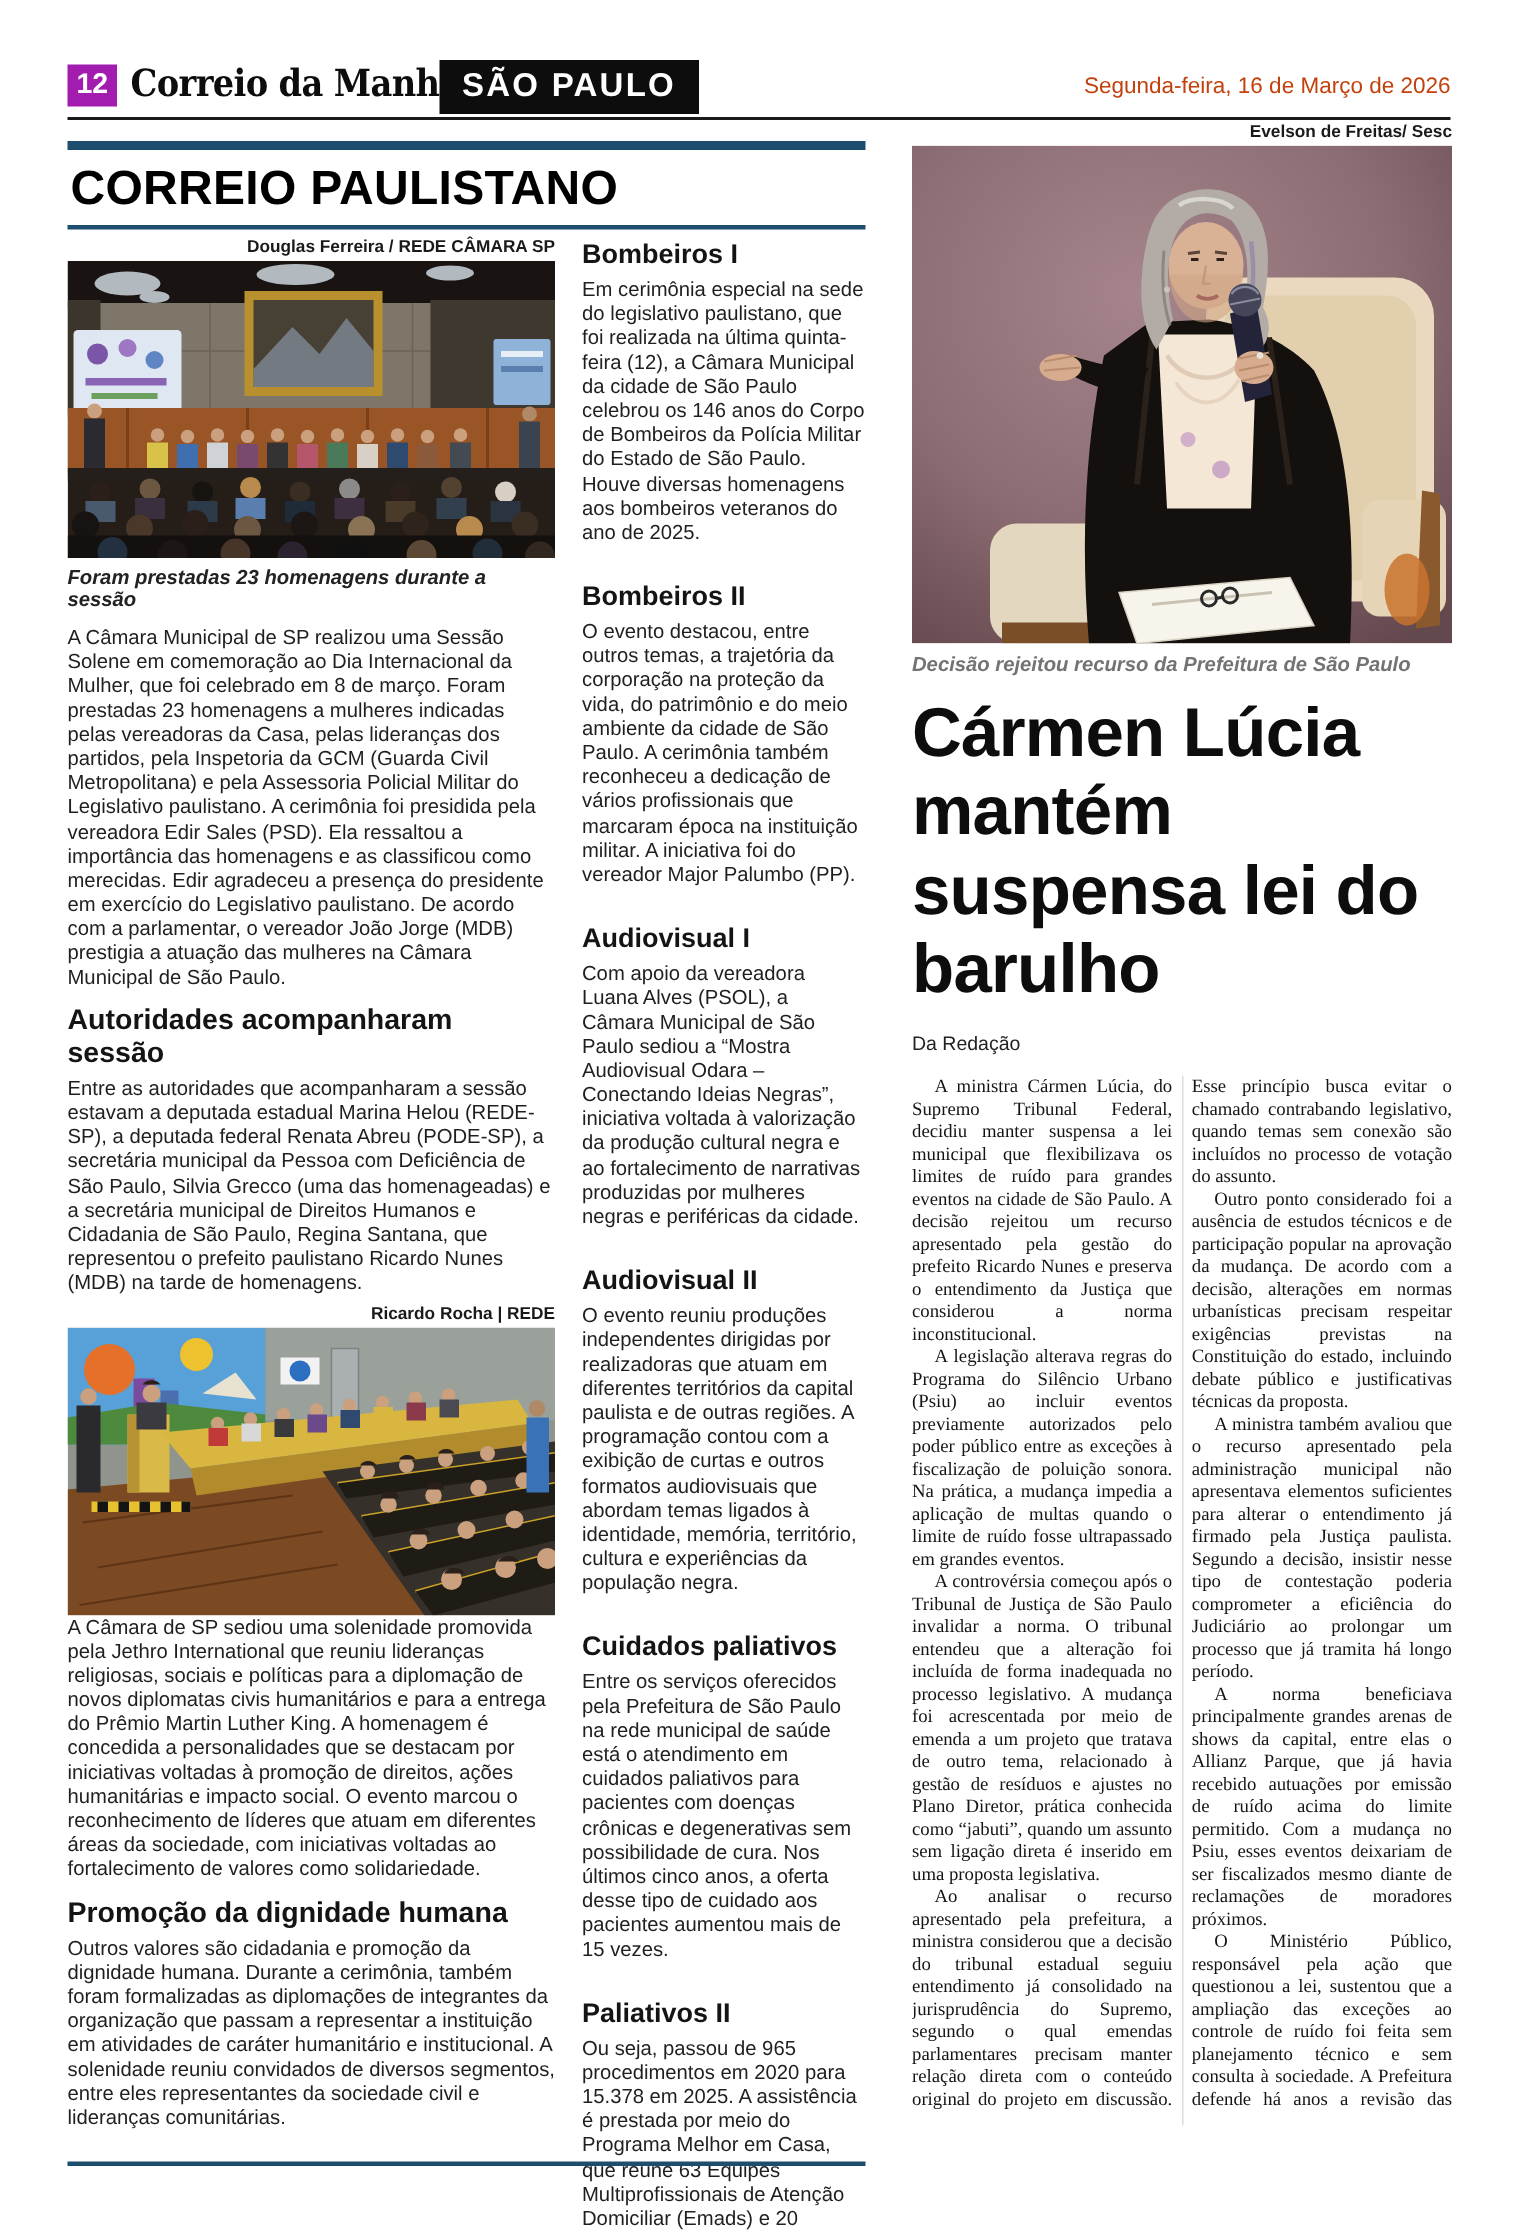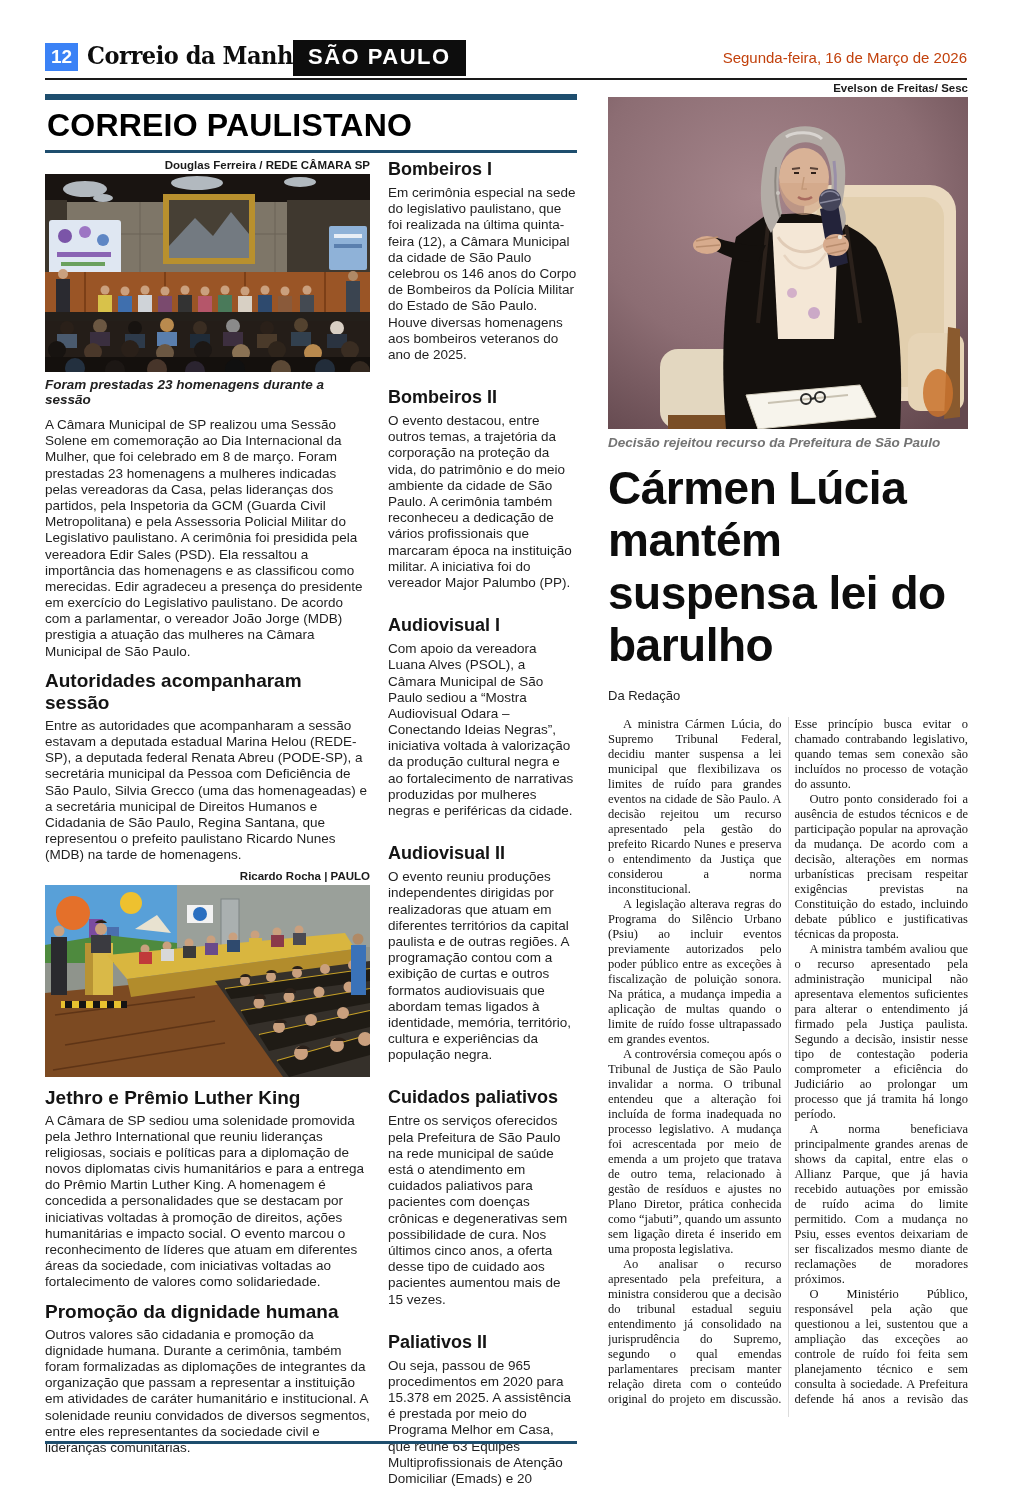--- a/index.html
+++ b/index.html
@@ -3,21 +3,21 @@
 <meta charset="utf-8">
 <style>
   html,body { margin:0; padding:0; background:#ffffff; }
   .page {
     position:relative; width:1010px; height:1488px; background:#ffffff;
     font-family:"Liberation Sans", sans-serif; color:#1a1a1a; overflow:hidden;
   }
   
   .header { position:absolute; left:45px; top:40px; width:922px; height:34px; }
   .page-num {
-    position:absolute; left:0; top:3px; width:33px; height:28px; background:#3b82f6;
+    position:absolute; left:0; top:3px; width:33px; height:28px; background:#a21caf;
     color:#fff; font-weight:bold; font-size:19px; display:flex; align-items:center; justify-content:center;
   }
   .masthead {
     position:absolute; left:42px; top:1px; font-family:"DejaVu Serif", serif; font-weight:bold;
     font-size:25px; letter-spacing:-0.5px; color:#0d0d0d; white-space:nowrap;
     transform:scaleX(.9); transform-origin:left center;
   }
   .section-banner {
     position:absolute; left:248px; top:0; background:#0d0d0d; color:#ffffff;
     font-size:22px; font-weight:bold; letter-spacing:1.5px; padding:4px 15px 6px;
@@ -210,21 +210,21 @@
             </g>
           </svg>
         </div>
         <div class="caption">Foram prestadas 23 homenagens durante a sessão</div>
 
         <p class="body-sans">A Câmara Municipal de SP realizou uma Sessão Solene em comemoração ao Dia Internacional da Mulher, que foi celebrado em 8 de março. Foram prestadas 23 homenagens a mulheres indicadas pelas vereadoras da Casa, pelas lideranças dos partidos, pela Inspetoria da GCM (Guarda Civil Metropolitana) e pela Assessoria Policial Militar do Legislativo paulistano. A cerimônia foi presidida pela vereadora Edir Sales (PSD). Ela ressaltou a importância das homenagens e as classificou como merecidas. Edir agradeceu a presença do presidente em exercício do Legislativo paulistano. De acordo com a parlamentar, o vereador João Jorge (MDB) prestigia a atuação das mulheres na Câmara Municipal de São Paulo.</p>
 
         <div class="sub-head">Autoridades acompanharam sessão</div>
         <p class="body-sans">Entre as autoridades que acompanharam a sessão estavam a deputada estadual Marina Helou (REDE-SP), a deputada federal Renata Abreu (PODE-SP), a secretária municipal da Pessoa com Deficiência de São Paulo, Silvia Grecco (uma das homenageadas) e a secretária municipal de Direitos Humanos e Cidadania de São Paulo, Regina Santana, que representou o prefeito paulistano Ricardo Nunes (MDB) na tarde de homenagens.</p>
 
-        <div class="photo-credit" style="margin-top:6px">Ricardo Rocha | PAULO</div>
+        <div class="photo-credit" style="margin-top:6px">Ricardo Rocha | REDE</div>
         <div class="photo-frame" style="height:192px">
           <svg viewBox="0 0 325 192" width="325" height="192">
             <rect width="325" height="192" fill="#8f948c"></rect>
             <g>
               <rect x="0" y="0" width="132" height="78" fill="#58a0d8"></rect>
               <circle cx="28" cy="28" r="17" fill="#e4702a"></circle>
                 <circle cx="86" cy="18" r="11" fill="#eec12f"></circle>
               <rect x="44" y="34" width="14" height="26" fill="#7b4ba0"></rect>
                 <rect x="62" y="42" width="12" height="20" fill="#4a6fae"></rect>
               <path d="M0,60 L60,50 L132,58 L132,78 L0,78 Z" fill="#4e8a3e"></path>
@@ -325,21 +325,20 @@
                   <path d="M287,156 a8,7 0 0 1 14,0 Z"></path>
               </g>
             </g>
             <g>
                 <rect x="306" y="60" width="15" height="50" fill="#3a72b8"></rect>
                 <circle cx="313" cy="54" r="5.5" fill="#b08a66"></circle>
               </g>
           </svg>
         </div>
 
-        <div class="sub-head">Jethro e Prêmio Luther King</div>
         <p class="body-sans">A Câmara de SP sediou uma solenidade promovida pela Jethro International que reuniu lideranças religiosas, sociais e políticas para a diplomação de novos diplomatas civis humanitários e para a entrega do Prêmio Martin Luther King. A homenagem é concedida a personalidades que se destacam por iniciativas voltadas à promoção de direitos, ações humanitárias e impacto social. O evento marcou o reconhecimento de líderes que atuam em diferentes áreas da sociedade, com iniciativas voltadas ao fortalecimento de valores como solidariedade.</p>
 
         <div class="sub-head">Promoção da dignidade humana</div>
         <p class="body-sans">Outros valores são cidadania e promoção da dignidade humana. Durante a cerimônia, também foram formalizadas as diplomações de integrantes da organização que passam a representar a instituição em atividades de caráter humanitário e institucional. A solenidade reuniu convidados de diversos segmentos, entre eles representantes da sociedade civil e lideranças comunitárias.</p>
       </div>
 
       <div class="col-briefs">
         <div class="brief">
           <div class="brief-title">Bombeiros I</div>
           <p class="brief-body">Em cerimônia especial na sede do legislativo paulistano, que foi realizada na última quinta-feira (12), a Câmara Municipal da cidade de São Paulo celebrou os 146 anos do Corpo de Bombeiros da Polícia Militar do Estado de São Paulo. Houve diversas homenagens aos bombeiros veteranos do ano de 2025.</p>

